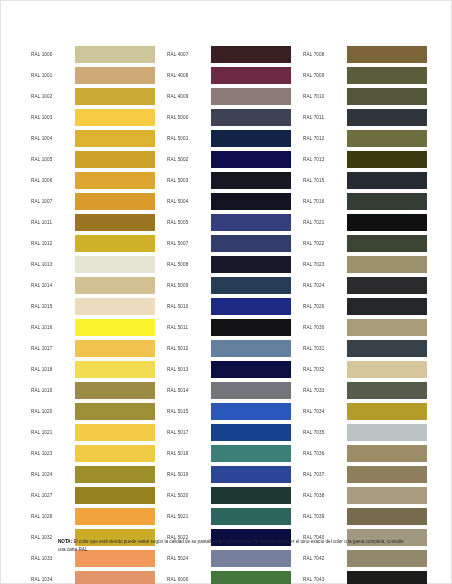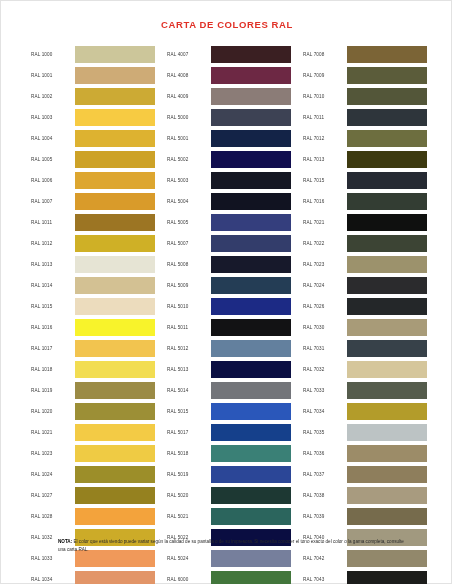--- a/index.html
+++ b/index.html
@@ -79,21 +79,20 @@
   #note b {
     font-weight: bold;
     color: #000000;
   }
 </style>
 </head>
 <body>
 
 <div id="page">
 
-  <div id="title" style="color: rgb(224, 49, 39);">CARTA DE COLORES RAL</div>
 
   <div id="columns">
       <div class="column">
         <div class="swatch-row">
           <span class="ral-code">RAL 1000</span>
           <span class="swatch" style="background-color: rgb(204, 198, 154);"></span>
         </div>
         <div class="swatch-row">
           <span class="ral-code">RAL 1001</span>
           <span class="swatch" style="background-color: rgb(206, 171, 118);"></span>

